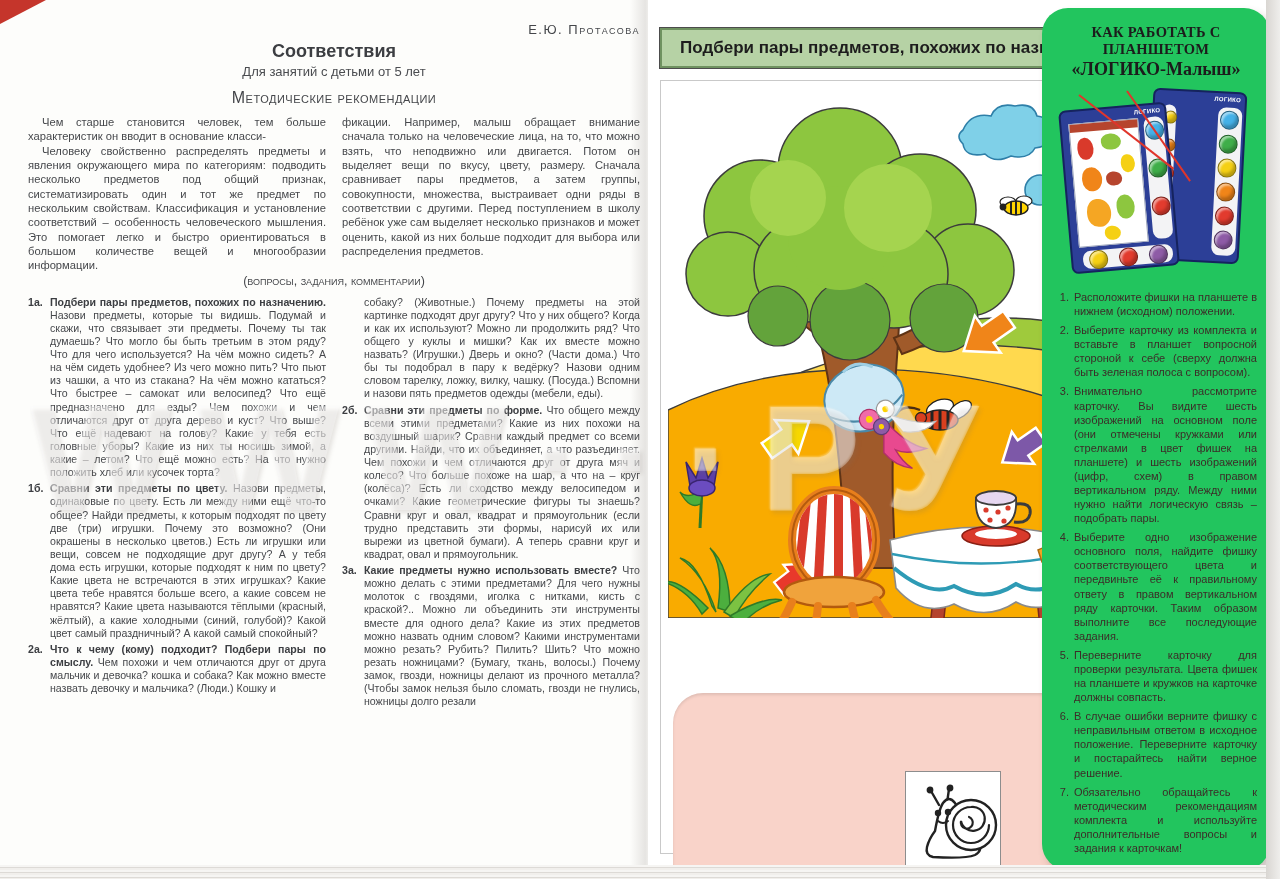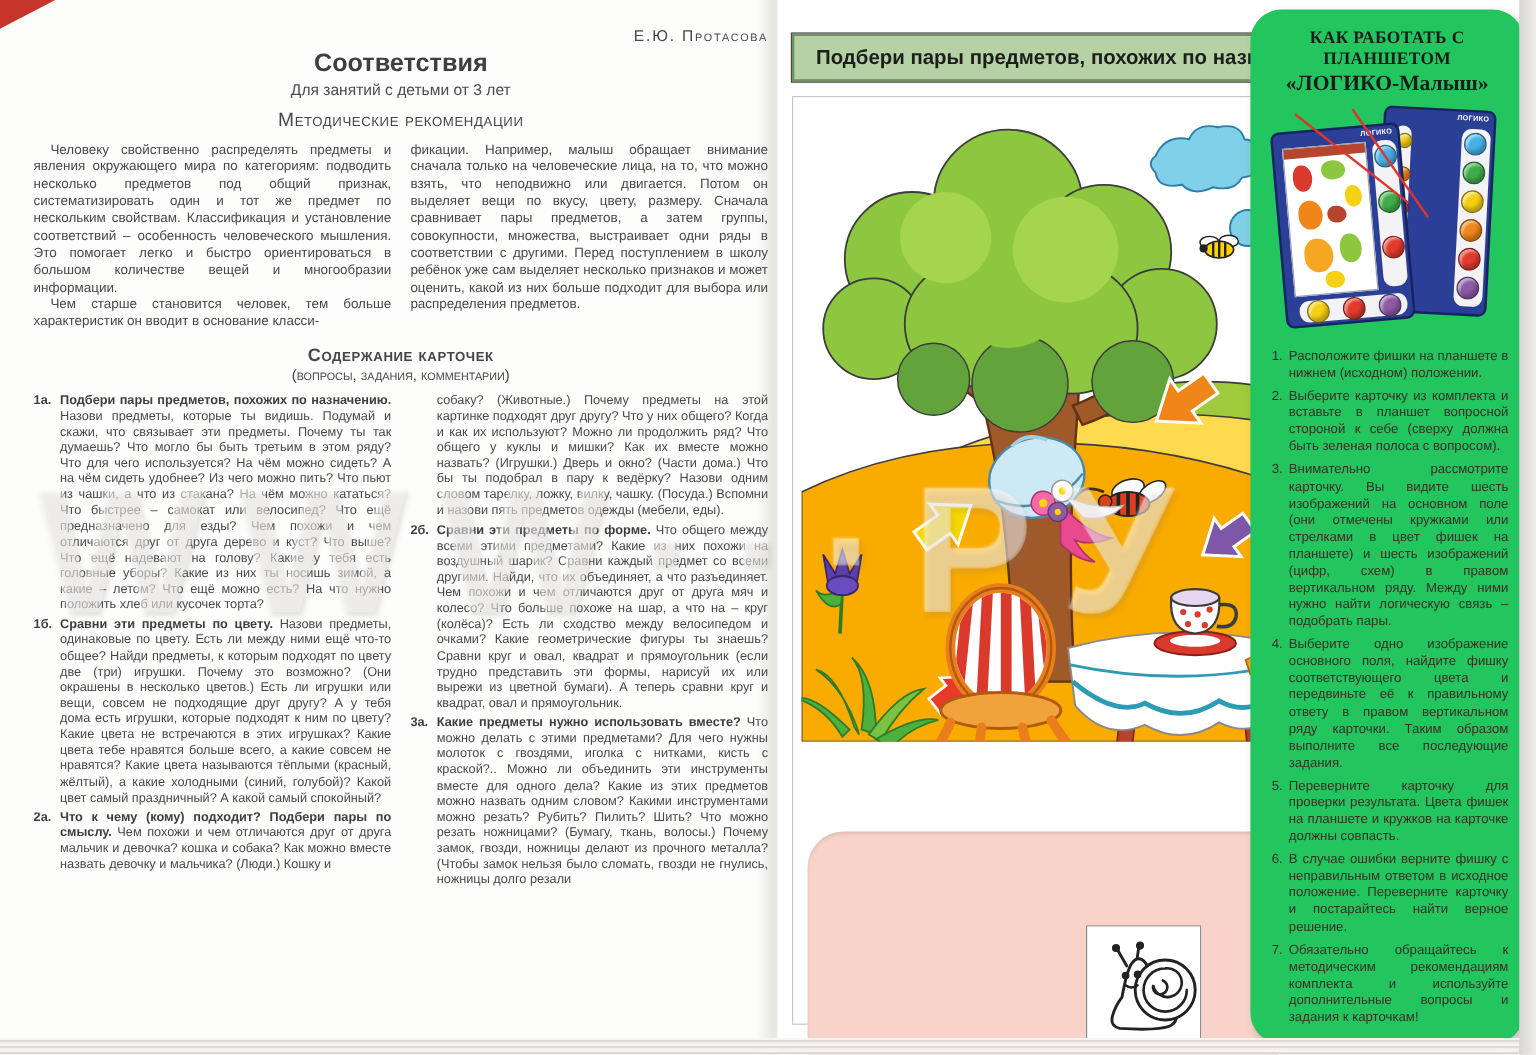--- a/index.html
+++ b/index.html
@@ -10,21 +10,21 @@
     color:#3a3a3c;
   }
   .book{position:absolute;left:0;top:0;width:1272px;height:879px;background:#fdfdfc;}
 
   
   .left-page{position:absolute;left:0;top:0;width:648px;height:879px;background:#fdfdfb;}
   .corner-red{position:absolute;left:0;top:0;width:0;height:0;
     border-top:24px solid #c5352b;border-right:46px solid transparent;}
   .lp-inner{position:absolute;left:28px;top:22px;width:612px;}
   .author{font-size:13px;letter-spacing:1.5px;text-align:right;color:#44464a;font-variant:small-caps;}
-  .book-title{font-size:21px;font-weight:bold;text-align:center;color:#3c3e42;margin-top:4px;}
+  .book-title{font-size:18px;font-weight:bold;text-align:center;color:#3c3e42;margin-top:4px;}
   .book-subtitle{font-size:13px;text-align:center;color:#4a4c50;margin-top:2px;}
   .sec-title{font-size:16px;text-align:center;color:#44464a;margin-top:10px;letter-spacing:.5px;font-variant:small-caps;font-weight:500;}
   .two-col{display:flex;gap:16px;margin-top:8px;}
   .col{width:298px;text-align:justify;}
   .intro .col{font-size:11.2px;line-height:1.28;color:#46484c;}
   .intro p{margin:0;text-indent:14px;}
   .intro p.cont{text-indent:0;}
   .contents-title{font-size:15px;text-align:center;color:#44464a;margin-top:12px;letter-spacing:.5px;font-variant:small-caps;font-weight:600;}
   .contents-sub{font-size:12.5px;text-align:center;color:#44464a;margin-top:1px;font-variant:small-caps;}
   .items .col{font-size:10.6px;line-height:1.24;color:#46484c;}
@@ -86,34 +86,33 @@
 </head>
 <body>
 
 <div class="book">
 
   <div class="left-page">
     <div class="corner-red"></div>
     <div class="lp-inner">
       <div class="author">Е.Ю. Протасова</div>
       <div class="book-title">Соответствия</div>
-      <div class="book-subtitle">Для занятий с детьми от 3 лет</div>
+      <div class="book-subtitle">Для занятий с детьми от 5 лет</div>
       <div class="sec-title">Методические рекомендации</div>
 
       <div class="two-col intro">
         <div class="col" id="intro-col1">
+            <p>Чем старше становится человек, тем больше характеристик он вводит в основание класси-</p>
             <p>Человеку свойственно распределять предметы и явления окружающего мира по категориям: подводить несколько предметов под общий признак, систематизировать один и тот же предмет по нескольким свойствам. Классификация и установление соответствий – особенность человеческого мышления. Это помогает легко и быстро ориентироваться в большом количестве вещей и многообразии информации.</p>
-            <p>Чем старше становится человек, тем больше характеристик он вводит в основание класси-</p>
           </div>
         <div class="col" id="intro-col2">
           <p class="cont">фикации. Например, малыш обращает внимание сначала только на человеческие лица, на то, что можно взять, что неподвижно или двигается. Потом он выделяет вещи по вкусу, цвету, размеру. Сначала сравнивает пары предметов, а затем группы, совокупности, множества, выстраивает одни ряды в соответствии с другими. Перед поступлением в школу ребёнок уже сам выделяет несколько признаков и может оценить, какой из них больше подходит для выбора или распределения предметов.</p>
         </div>
       </div>
 
-      <div class="contents-title">Содержание карточек</div>
       <div class="contents-sub">(вопросы, задания, комментарии)</div>
 
       <div class="two-col items">
         <div class="col" id="items-col1">
             <div class="citem"><span class="num">1а.</span><b>Подбери пары предметов, похожих по назначению. </b>Назови предметы, которые ты видишь. Подумай и скажи, что связывает эти предметы. Почему ты так думаешь? Что могло бы быть третьим в этом ряду? Что для чего используется? На чём можно сидеть? А на чём сидеть удобнее? Из чего можно пить? Что пьют из чашки, а что из стакана? На чём можно кататься? Что быстрее – самокат или велосипед? Что ещё предназначено для езды? Чем похожи и чем отличаются друг от друга дерево и куст? Что выше? Что ещё надевают на голову? Какие у тебя есть головные уборы? Какие из них ты носишь зимой, а какие – летом? Что ещё можно есть? На что нужно положить хлеб или кусочек торта?</div>
             <div class="citem"><span class="num">1б.</span><b>Сравни эти предметы по цвету. </b>Назови предметы, одинаковые по цвету. Есть ли между ними ещё что-то общее? Найди предметы, к которым подходят по цвету две (три) игрушки. Почему это возможно? (Они окрашены в несколько цветов.) Есть ли игрушки или вещи, совсем не подходящие друг другу? А у тебя дома есть игрушки, которые подходят к ним по цвету? Какие цвета не встречаются в этих игрушках? Какие цвета тебе нравятся больше всего, а какие совсем не нравятся? Какие цвета называются тёплыми (красный, жёлтый), а какие холодными (синий, голубой)? Какой цвет самый праздничный? А какой самый спокойный?</div>
             <div class="citem"><span class="num">2а.</span><b>Что к чему (кому) подходит? Подбери пары по смыслу. </b>Чем похожи и чем отличаются друг от друга мальчик и девочка? кошка и собака? Как можно вместе назвать девочку и мальчика? (Люди.) Кошку и</div>
           </div>
         <div class="col" id="items-col2">
             <div class="citem">собаку? (Животные.) Почему предметы на этой картинке подходят друг другу? Что у них общего? Когда и как их используют? Можно ли продолжить ряд? Что общего у куклы и мишки? Как их вместе можно назвать? (Игрушки.) Дверь и окно? (Части дома.) Что бы ты подобрал в пару к ведёрку? Назови одним словом тарелку, ложку, вилку, чашку. (Посуда.) Вспомни и назови пять предметов одежды (мебели, еды).</div>

